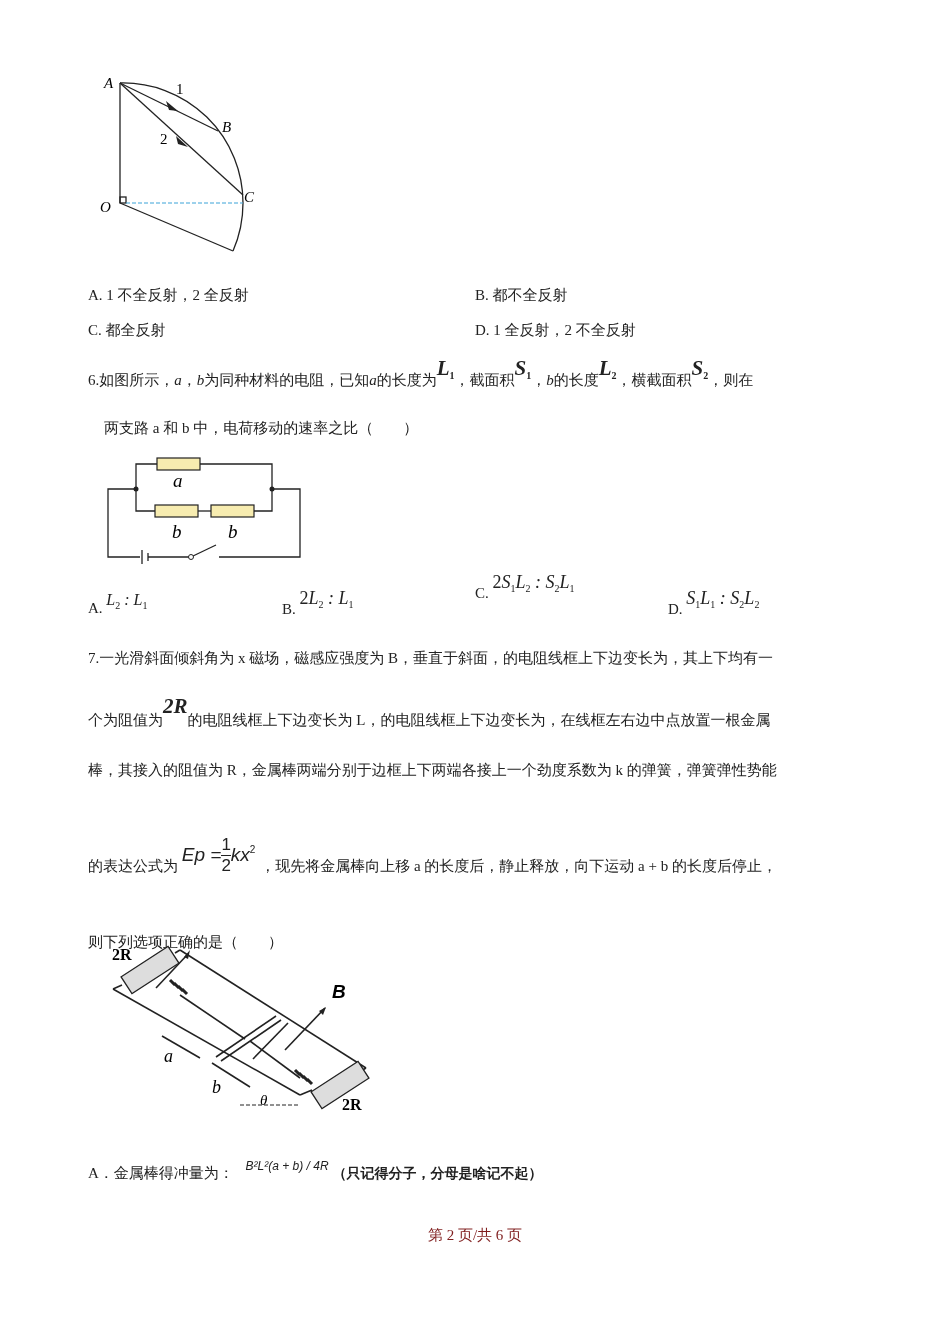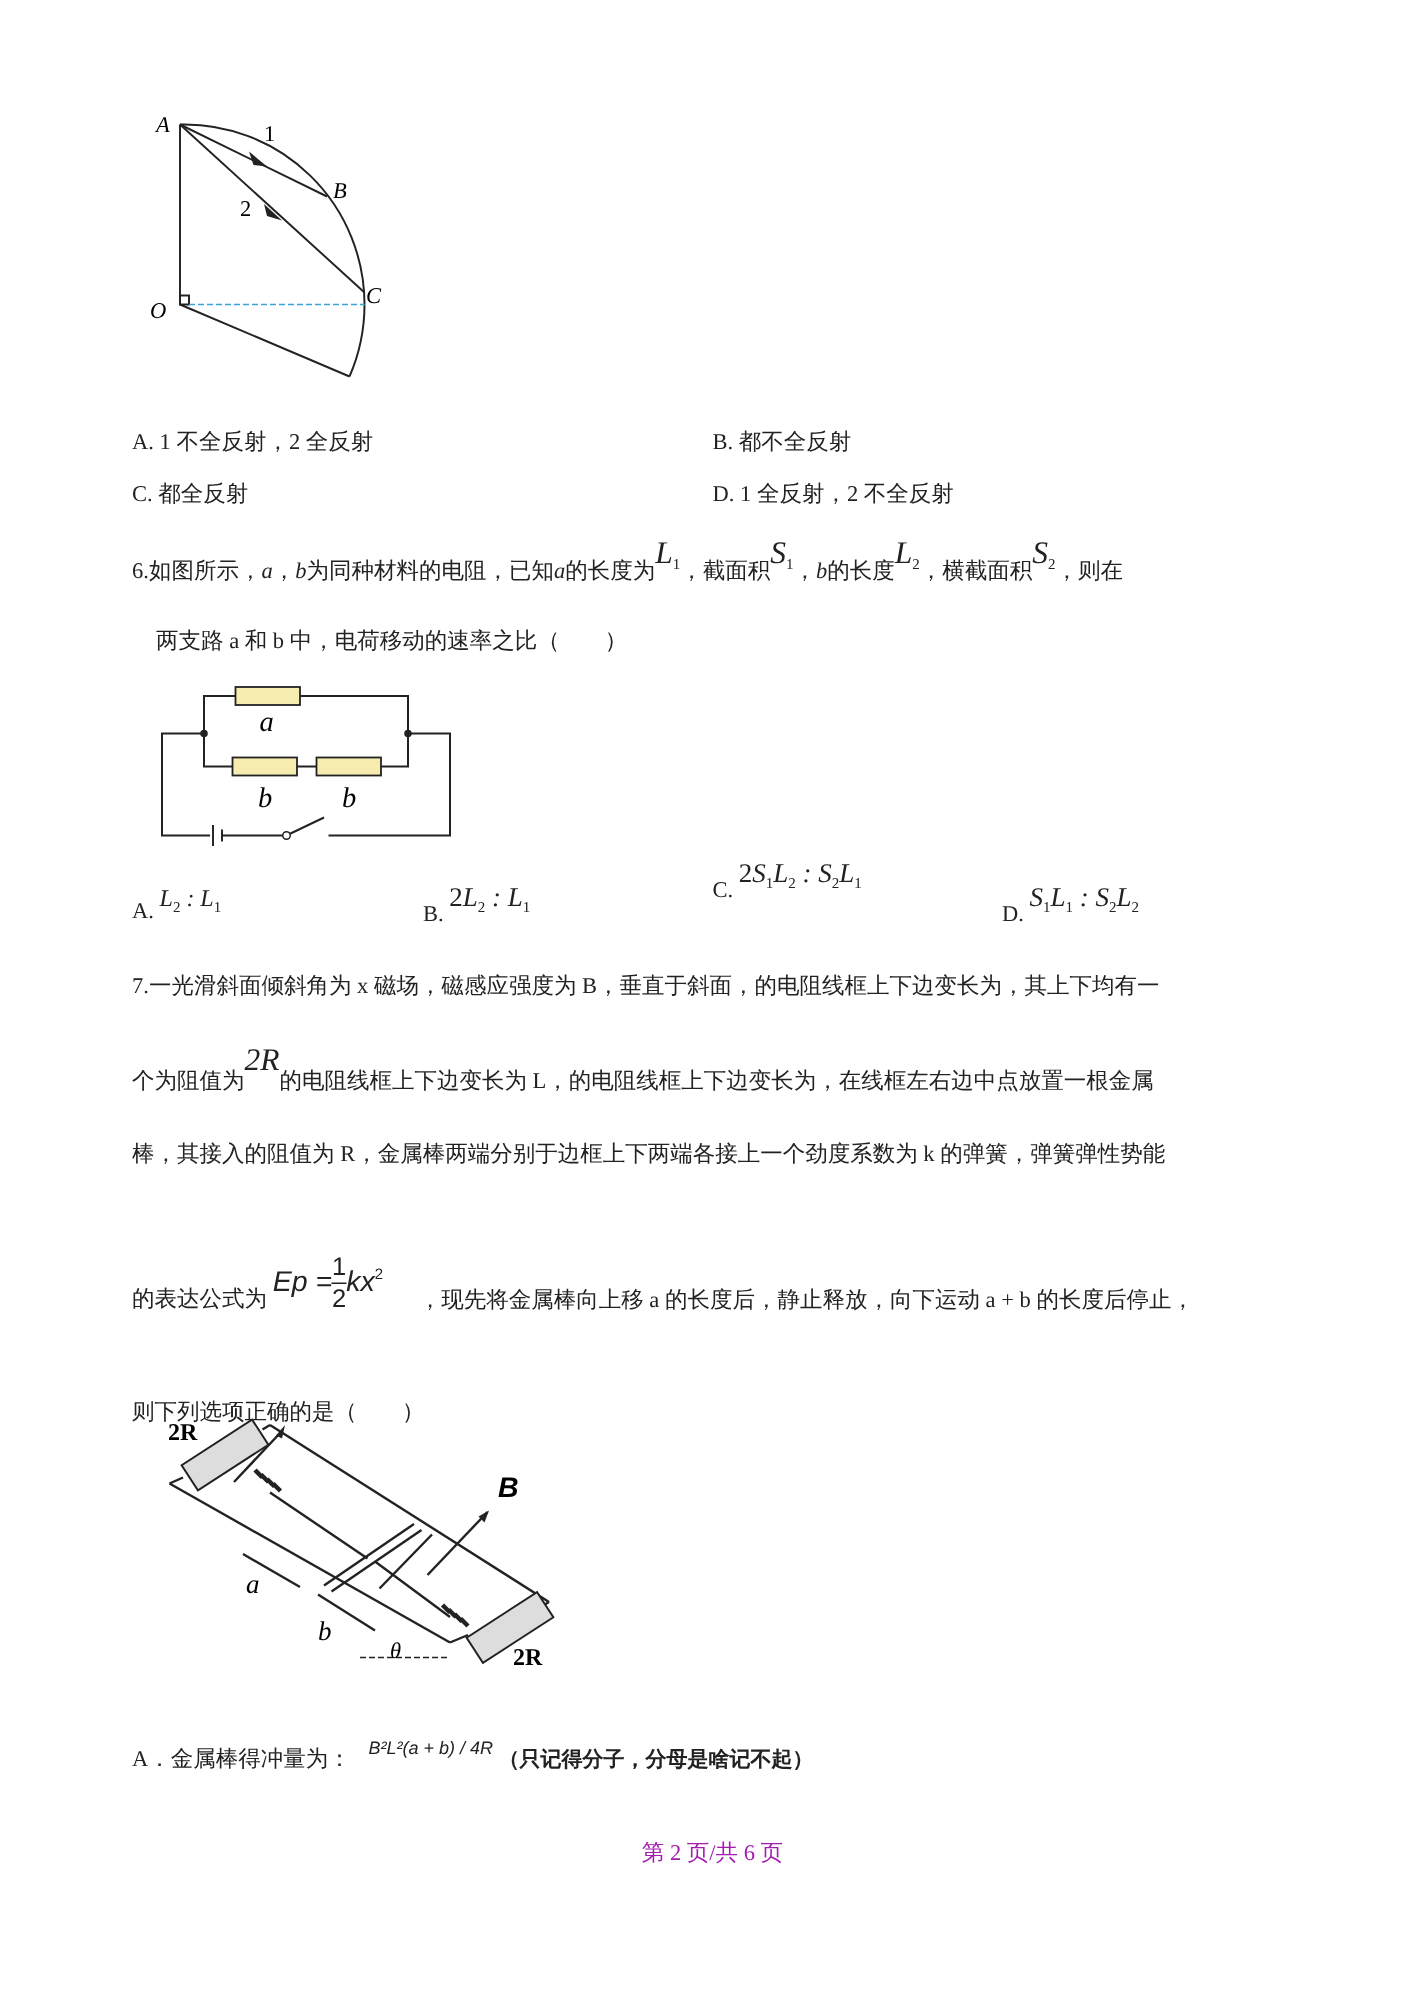--- a/index.html
+++ b/index.html
@@ -1,25 +1,25 @@
 <!DOCTYPE html>
 <html><head>
 <meta charset="utf-8">
 <style>
   * { margin:0; padding:0; box-sizing:border-box; }
   html, body { width:950px; height:1344px; background:#ffffff; overflow:hidden; }
   body { position:relative; font-family:"Liberation Serif","DejaVu Serif",serif; color:#222; font-size:15px; }
   .abs { position:absolute; }
   .line { position:absolute; white-space:nowrap; font-size:15px; line-height:20px; }
   .ital { font-style:italic; font-family:"Liberation Serif",serif; }
-  .mathbig { font-family:"Liberation Serif",serif; font-style:italic; font-size:21px; }
+  .mathbig { font-family:"Liberation Serif",serif; font-style:italic; font-size:21px;font-weight:bold; }
   .sub { font-size:10px; vertical-align:-4px; font-style:normal; }
   .sup { font-size:10px; vertical-align:8px; font-style:normal; }
   .bold { font-weight:bold; font-family:Liberation Serif, serif; font-size:14px; }
-  .footer { position:absolute; left:0; width:950px; top:1226px; text-align:center; font-size:15px; color:#a21caf; }
+  .footer { position:absolute; left:0; width:950px; top:1226px; text-align:center; font-size:15px; color:#7f1d1d; }
   .frac { display:inline-block; vertical-align:middle; text-align:center; line-height:20px; font-style:normal; }
   .frac span { display:block; }
 </style>
 </head>
 <body>
 
 <svg class="abs" style="left:90px;top:60px" width="200" height="200" viewBox="0 0 200 200">
   <g stroke="#222" stroke-width="1.3" fill="none">
     <line x1="30" y1="23" x2="30" y2="143"></line>
     <path d="M30 23 A 120 120 0 0 1 153 143"></path>
@@ -105,21 +105,21 @@
 </div>
 <div class="line" style="left:88px;top:708px">
   <span>个为阻值为</span><span class="mathbig" style="position:relative;top:-12px;font-style:italic">2R</span><span>的电阻线框上下边变长为 L，的电阻线框上下边变长为，在线框左右边中点放置一根金属</span>
 </div>
 <div class="line" style="left:88px;top:760px">棒，其接入的阻值为 R，金属棒两端分别于边框上下两端各接上一个劲度系数为 k 的弹簧，弹簧弹性势能</div>
 <div class="line" style="left:88px;top:845px">
   <span>的表达公式为</span>
   <span style="display:inline-block;position:relative;top:-10px;font-family:'Liberation Sans',sans-serif;font-style:italic;font-size:19px">
     <span>Ep =</span><span class="frac" style="font-size:17px"><span style="border-bottom:1px solid #222">1</span><span>2</span></span><span>kx</span><span class="sup">2</span>
   </span>
-  <span style="margin-left:20px">，现先将金属棒向上移 a 的长度后，静止释放，向下运动 a + b 的长度后停止，</span>
+  <span style="margin-left:1px">，现先将金属棒向上移 a 的长度后，静止释放，向下运动 a + b 的长度后停止，</span>
 </div>
 <div class="line" style="left:88px;top:932px">则下列选项正确的是（　　）</div>
 
 <svg class="abs" style="left:100px;top:935px" width="290" height="185" viewBox="0 0 290 185">
   <g stroke="#222" stroke-width="1.6" fill="none">
     <line x1="13" y1="54" x2="200" y2="160"></line>
     <line x1="80" y1="15" x2="266" y2="133"></line>
     <line x1="13" y1="54" x2="22" y2="50"></line>
     <line x1="75" y1="18" x2="80" y2="15"></line>
     <line x1="200" y1="160" x2="212" y2="155"></line>

